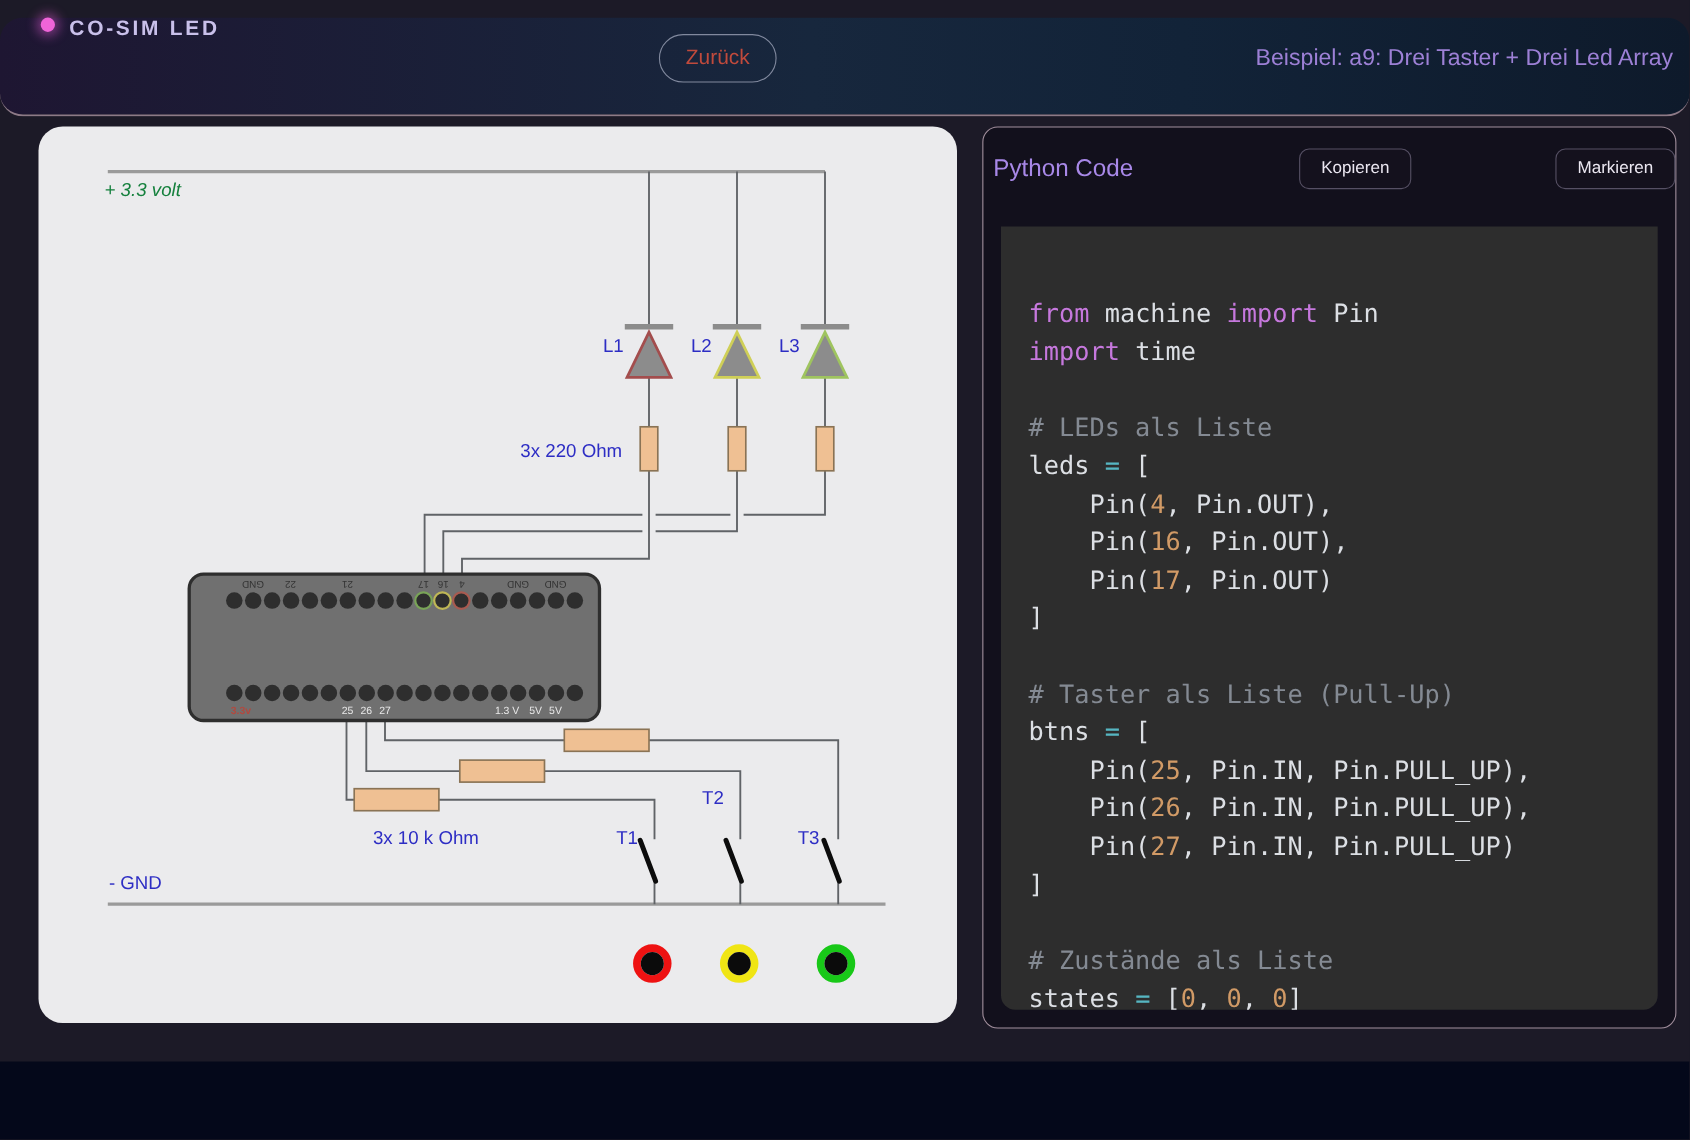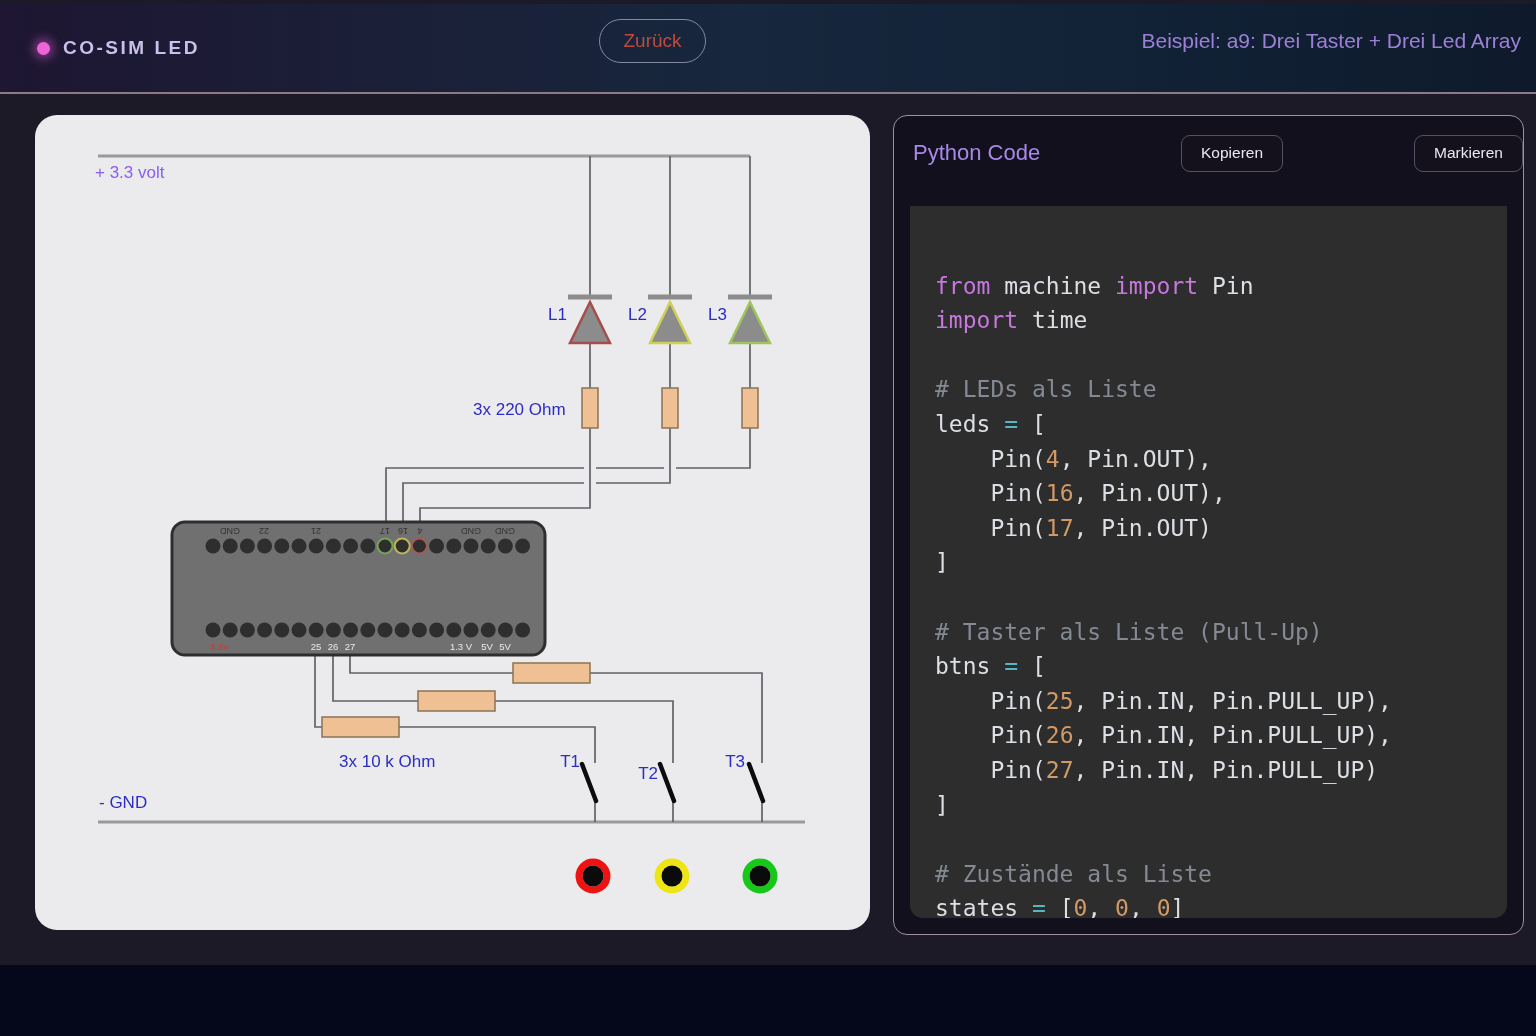--- a/index.html
+++ b/index.html
@@ -2,24 +2,24 @@
 <html><head>
 <meta charset="utf-8">
 <style>
   html,body{margin:0;padding:0;}
   body{
     width:1536px;height:1036px;position:relative;overflow:hidden;
     background:#1c1a27;font-family:"Liberation Sans",sans-serif;
   }
   
   .topbar{
-    position:absolute;left:0;top:4px;width:1536px;height:90px;box-sizing:border-box;
+    position:absolute;left:0;top:16px;width:1536px;height:90px;box-sizing:border-box;
     background:linear-gradient(90deg,#1e1632 0%,#17273d 48%,#122338 70%,#0e1a2b 100%);
     border-bottom:2px solid #8d7a87;
-    display:flex;align-items:center;
+    display:flex;align-items:flex-start;border-radius:21px;
   }
   .brand-dot{
     width:13px;height:13px;border-radius:50%;background:#ef64d8;margin-left:37px;
     box-shadow:0 0 10px 4px rgba(231,94,216,.45);
   }
   .brand{
     margin-left:13px;color:#c9c0ea;font-size:19px;font-weight:bold;letter-spacing:2.5px;
   }
   .back-btn{
     position:absolute;left:599px;top:15px;width:107px;height:44px;
@@ -29,39 +29,39 @@
   .breadcrumb{
     position:absolute;right:15px;top:25px;color:#9d80d6;font-size:21px;
   }
   
   .circuit-card{
     position:absolute;left:35px;top:115px;width:835px;height:815px;
     background:#ebebed;border-radius:22px;
   }
   .circuit-card svg{position:absolute;left:0;top:0;}
   .clabel{position:absolute;font-size:17px;color:#2d2dc4;white-space:nowrap;}
-  .clabel.magenta{color:#8b5cf6;}
+  .clabel.magenta{color:#15803d;font-style:italic;}
   .clabel.rt{transform:translateX(-100%);}
   .chip-title{
     position:absolute;left:137px;top:407px;width:373px;height:133px;
     display:flex;align-items:center;justify-content:center;
     font-size:31px;color:#4e4e4e;opacity:.85;letter-spacing:1px;
   }
   .pin-label{position:absolute;font-size:9px;color:#333;transform:translateX(-50%) rotate(180deg);white-space:nowrap;}
   .pin-label.bot{transform:translateX(-50%);color:#e9e9e9;font-size:9.5px;}
   .pin-label.red{color:#b2493f;}
   
   .code-card{
     position:absolute;left:893px;top:115px;width:631px;height:820px;box-sizing:border-box;
     background:#12101c;border:1px solid #a28f9d;border-radius:14px;
   }
   .code-header{
     height:74px;display:flex;align-items:center;
   }
-  .code-title{margin-left:19px;color:#a888e8;font-size:22px;}
+  .code-title{margin-left:9px;color:#a888e8;font-size:22px;}
   .hdr-btn{
     height:37px;padding:0 19px;background:#14111d;border:1px solid #565064;border-radius:9px;
     color:#ebe7f1;font-size:15.5px;font-family:"Liberation Sans",sans-serif;cursor:pointer;
   }
   .hdr-btn.copy{margin-left:auto;}
   .hdr-btn.mark{margin-left:131px;}
   .code-area{
     position:absolute;left:0;top:74px;right:0;bottom:0;margin:16px;
     background:#2d2d2d;border-radius:0 0 13px 13px;
     padding:28px 0 0 25px;box-sizing:border-box;overflow:hidden;
@@ -177,21 +177,21 @@
   </svg>
 
   <span class="clabel magenta" style="left:60px;top:48px;">+ 3.3 volt</span>
   <span class="clabel" style="left:64px;top:678px;">- GND</span>
   <span class="clabel rt" style="left:532px;top:190px;">L1</span>
   <span class="clabel rt" style="left:612px;top:190px;">L2</span>
   <span class="clabel rt" style="left:692px;top:190px;">L3</span>
   <span class="clabel" style="left:438px;top:285px;">3x 220 Ohm</span>
   <span class="clabel" style="left:304px;top:637px;">3x 10 k Ohm</span>
   <span class="clabel rt" style="left:545px;top:637px;">T1</span>
-  <span class="clabel rt" style="left:623px;top:649px;">T2</span>
+  <span class="clabel rt" style="left:623px;top:601px;">T2</span>
   <span class="clabel rt" style="left:710px;top:637px;">T3</span>
 
 
   <span class="pin-label" style="left:195px;top:411px;">GND</span>
   <span class="pin-label" style="left:229px;top:411px;">22</span>
   <span class="pin-label" style="left:281px;top:411px;">21</span>
   <span class="pin-label" style="left:350px;top:411px;">17</span>
   <span class="pin-label" style="left:368px;top:411px;">16</span>
   <span class="pin-label" style="left:385px;top:411px;">4</span>
   <span class="pin-label" style="left:436px;top:411px;">GND</span>

